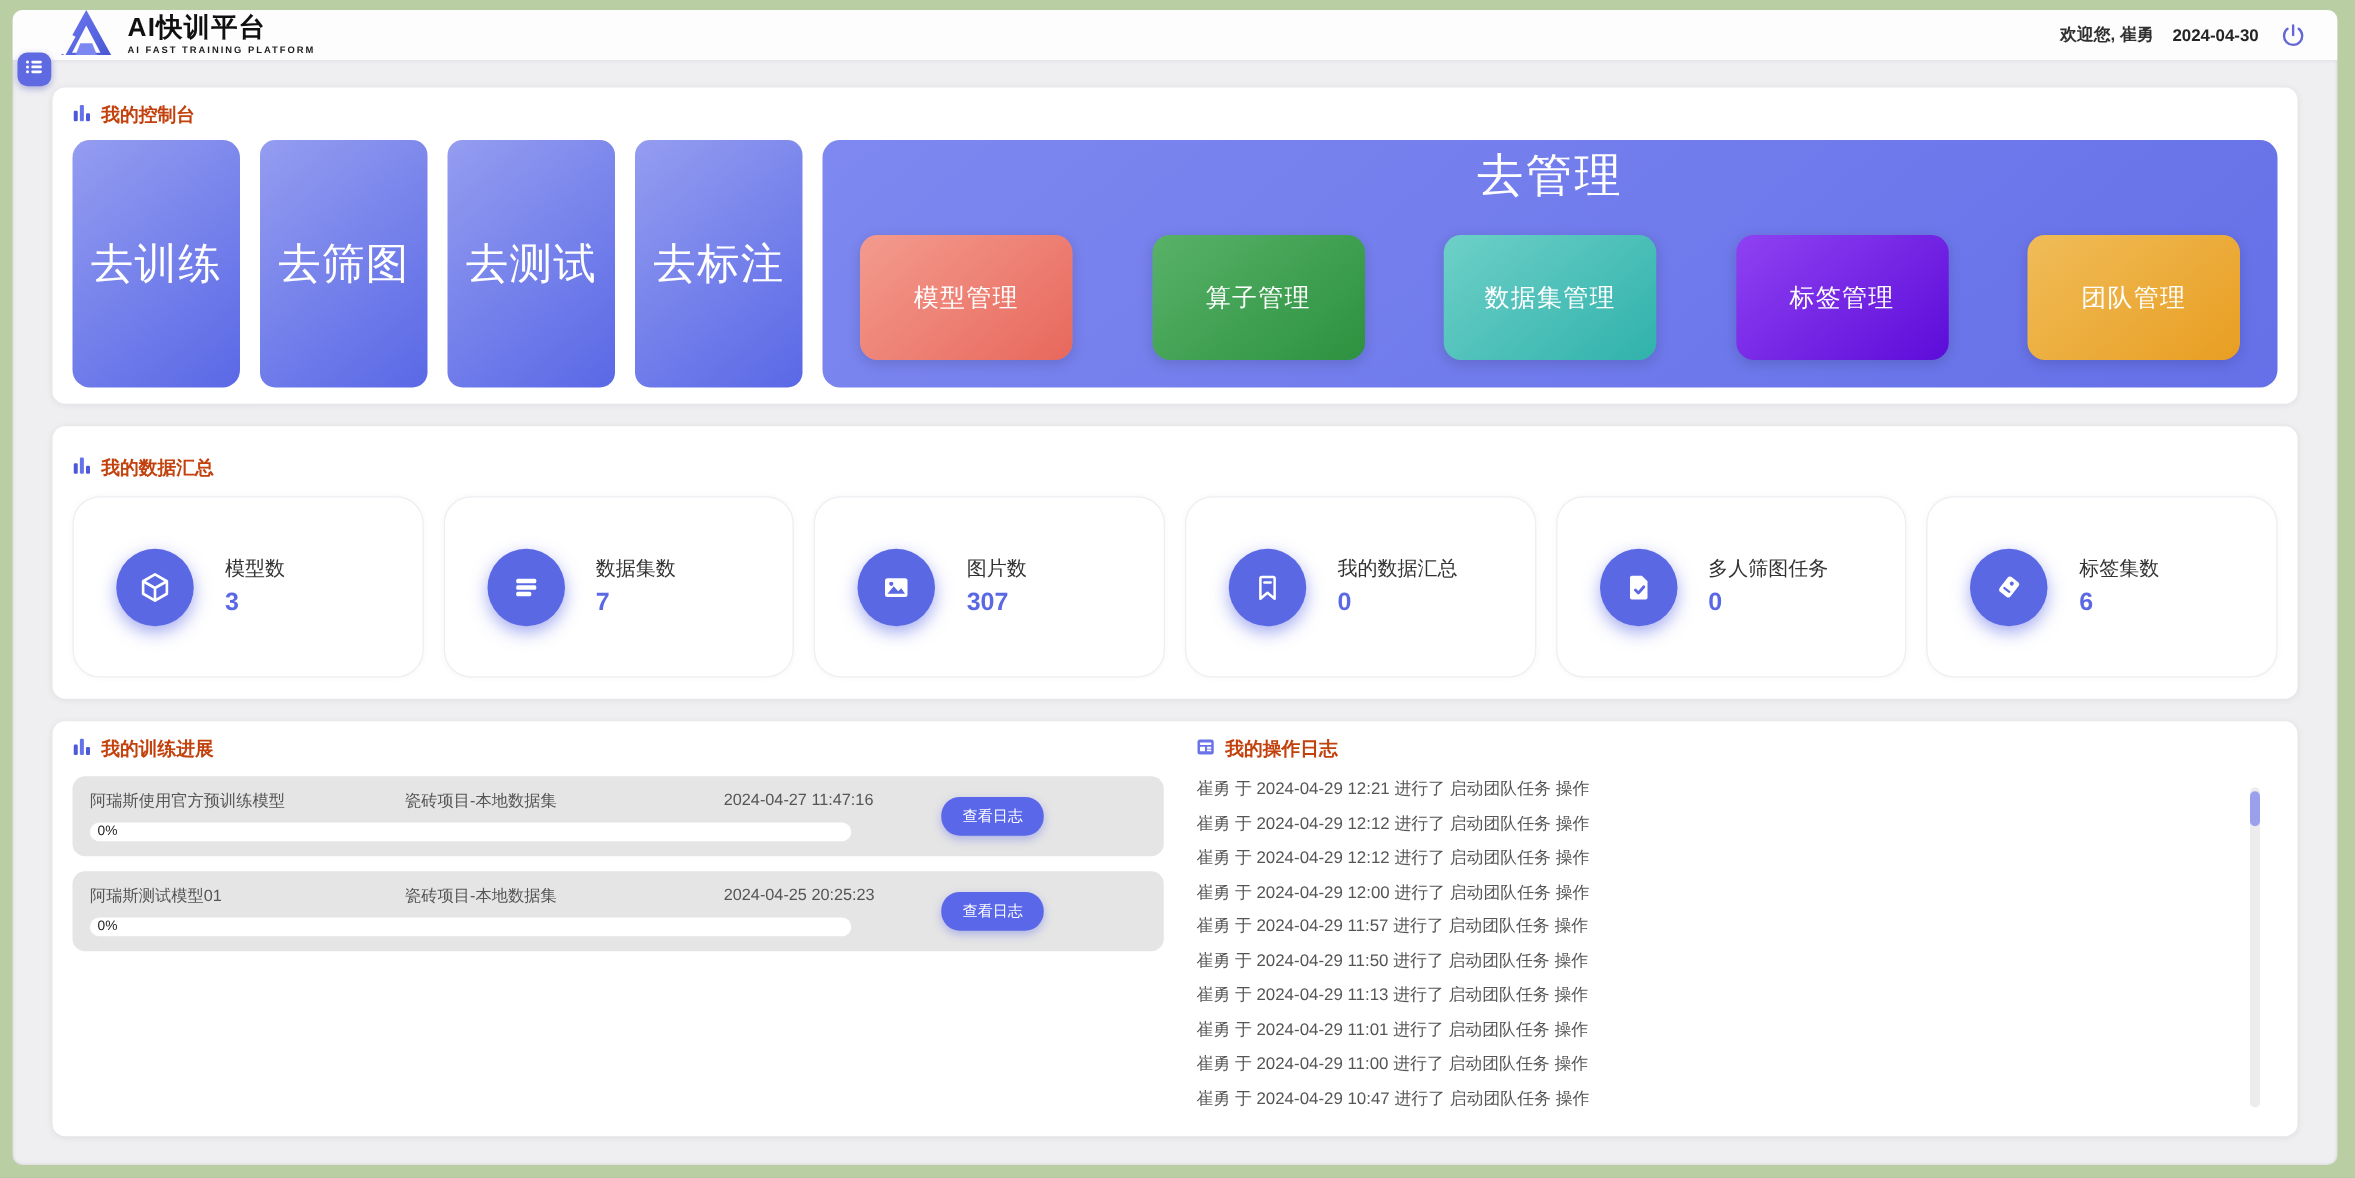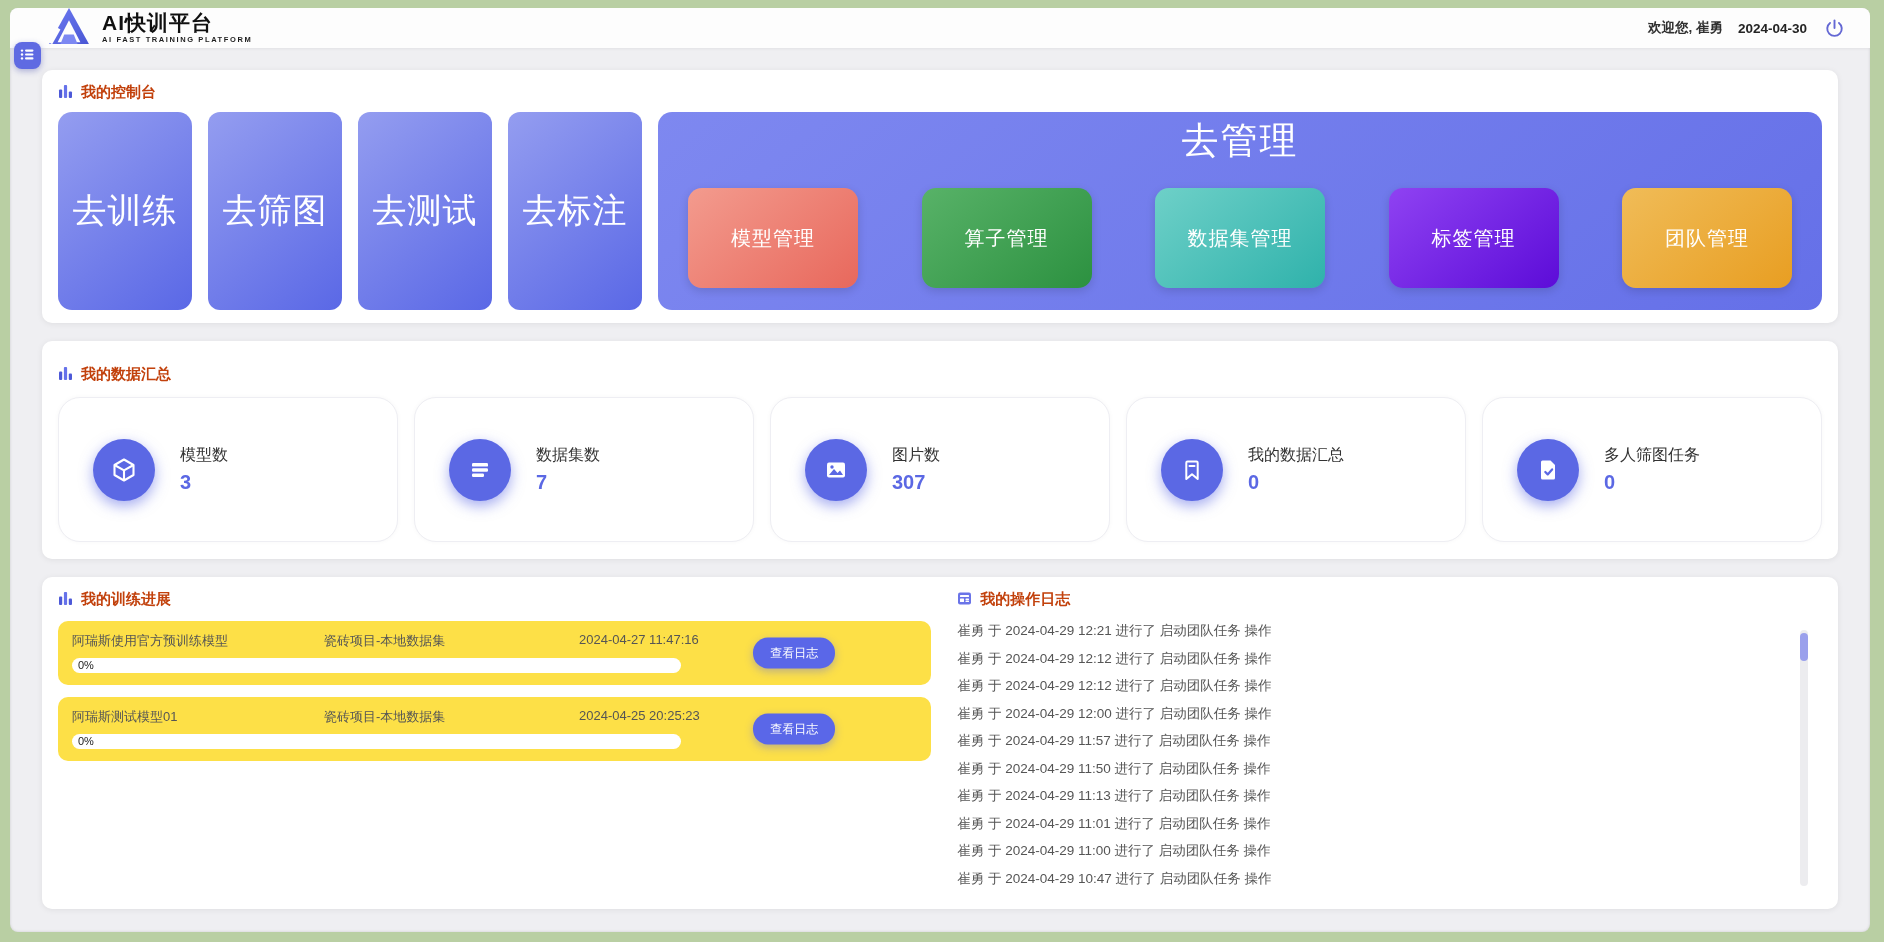--- a/index.html
+++ b/index.html
@@ -38,21 +38,21 @@
   .stats-row{display:flex;gap:16px;margin-top:13px;}
   .stat-card{flex:1;height:145px;border:1px solid #eeeef3;border-radius:22px;display:flex;align-items:center;padding-left:34px;gap:25px;box-sizing:border-box;box-shadow:0 0 5px rgba(0,0,0,.035);background:#fff;}
   .stat-icon{flex:0 0 62px;width:62px;height:62px;border-radius:50%;background:#5b68e4;display:flex;align-items:center;justify-content:center;box-shadow:0 5px 14px rgba(91,104,228,.55);}
   .stat-meta{display:flex;flex-direction:column;gap:5px;}
   .stat-label{font-size:16px;color:#333;}
   .stat-value{font-size:20px;font-weight:bold;color:#5b68e4;}
 
   
   .bottom-card{margin-top:18px;height:332px;display:flex;padding:13px 16px;box-sizing:border-box;}
   .train-col{width:49.5%;box-sizing:border-box;}
-  .train-row{position:relative;background:#fde047;border-radius:10px;padding:11px 14px 12px;margin-top:12px;}
+  .train-row{position:relative;background:#e5e5e5;border-radius:10px;padding:11px 14px 12px;margin-top:12px;}
   .train-line{display:flex;font-size:13px;color:#555;}
   .t-name{flex:0 0 252px;}
   .t-dataset{flex:0 0 255px;}
   .t-time{flex:1;}
   .train-bar{margin-top:8px;width:72%;height:15px;background:#fff;border-radius:8px;font-size:11px;color:#222;line-height:15px;padding-left:6px;box-sizing:border-box;}
   .view-log-btn{position:absolute;right:96px;top:50%;transform:translateY(-50%);background:#5a67e8;color:#fff;font-size:12px;padding:7px 17px;border-radius:15px;cursor:pointer;box-shadow:0 3px 8px rgba(90,103,232,.4);}
 
   .logs-col{flex:1;padding-left:26px;position:relative;}
   .log-list{margin-top:8px;}
   .log-line{font-size:13.5px;color:#555;line-height:27.5px;white-space:nowrap;}
@@ -215,20 +215,35 @@
                 <path d="M8.5 4.5 h8 L21 9 v13 a1.5 1.5 0 0 1 -1.5 1.5 h-11 A1.5 1.5 0 0 1 7 22 V6 a1.5 1.5 0 0 1 1.5 -1.5 Z" fill="#fff"></path>
                 <path d="M11.3 16 l2.4 2.4 4.4 -5" stroke="#5b68e4" stroke-width="2.2" fill="none" stroke-linecap="round" stroke-linejoin="round"></path>
               </svg>
             </span>
             <span class="stat-meta">
               <span class="stat-label">多人筛图任务</span>
               <span class="stat-value">0</span>
             </span>
           </div>
 
+          <div class="stat-card">
+            <span class="stat-icon">
+              <svg width="28" height="28" viewBox="0 0 28 28">
+                <g transform="rotate(38 14 14)">
+                  <rect x="8.5" y="6" width="11" height="15" rx="2.5" fill="#fff"></rect>
+                  <circle cx="14" cy="10" r="1.6" fill="#5b68e4"></circle>
+                  <path d="M11.5 16.5 h5" stroke="#5b68e4" stroke-width="1.8" stroke-linecap="round"></path>
+                </g>
+              </svg>
+            </span>
+            <span class="stat-meta">
+              <span class="stat-label">标签集数</span>
+              <span class="stat-value">6</span>
+            </span>
+          </div>
 
         </div>
       </section>
 
       <section class="card bottom-card">
 
         <div class="train-col">
           <div class="sec-title">
             <span>
               <svg width="15" height="15" viewBox="0 0 15 15">

